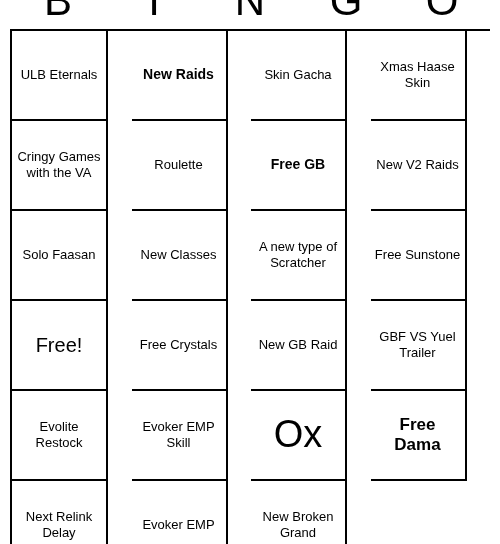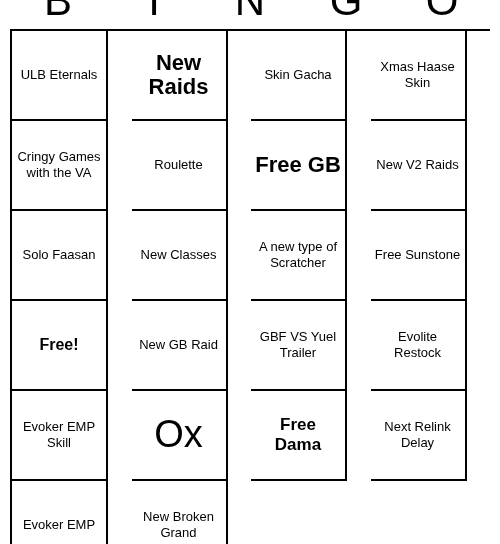--- a/index.html
+++ b/index.html
@@ -57,34 +57,34 @@
       text-align: center;
       padding: 4px;
     }
 
     .bingo-cell span {
       font-size: 13px;
       line-height: 1.2;
     }
 
     .bingo-cell.large-text span {
-      font-size: 22px;
+      font-size: 14px;
       font-weight: bold;
       line-height: 1.1;
     }
 
     .bingo-cell.medium-text span {
       font-size: 17px;
       font-weight: bold;
       line-height: 1.15;
     }
 
     .bingo-cell.free-cell span {
-      font-size: 16px;
-      font-weight: bold;
+      font-size: 20px;
+      font-weight: normal;
     }
 
     .bingo-cell.ox-cell span {
       font-size: 38px;
       font-weight: normal;
     }
   </style>
 </head>
 <body>
 
@@ -132,20 +132,23 @@
       <div class="bingo-cell">
         <span>A new type of Scratcher</span>
       </div>
       <div class="bingo-cell">
         <span>Free Sunstone</span>
       </div>
       <div class="bingo-cell free-cell">
         <span>Free!</span>
       </div>
       <div class="bingo-cell">
+        <span>Free Crystals</span>
+      </div>
+      <div class="bingo-cell">
         <span>New GB Raid</span>
       </div>
       <div class="bingo-cell">
         <span>GBF VS Yuel Trailer</span>
       </div>
       <div class="bingo-cell">
         <span>Evolite Restock</span>
       </div>
       <div class="bingo-cell">
         <span>Evoker EMP Skill</span>

